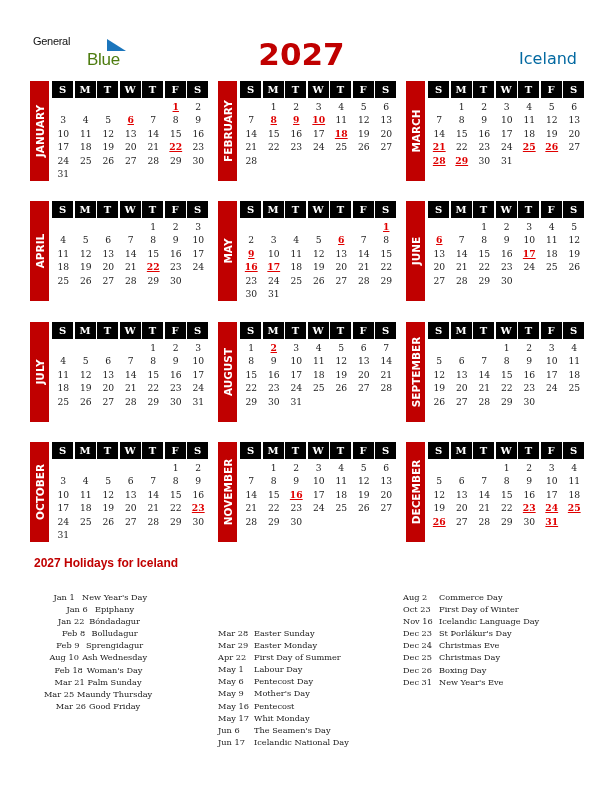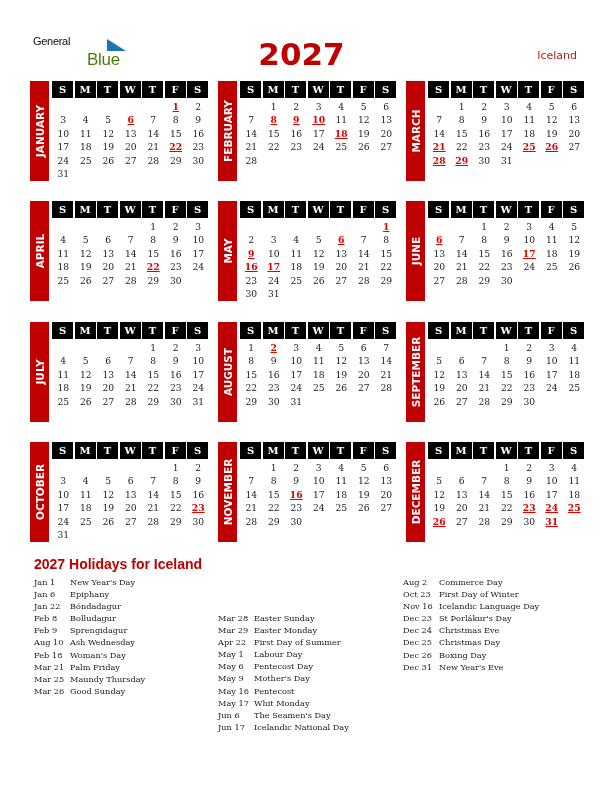--- a/index.html
+++ b/index.html
@@ -4,34 +4,34 @@
 <style>
   html, body { margin: 0; padding: 0; background: #ffffff; }
   body { width: 612px; height: 792px; position: relative; overflow: hidden; font-family: "DejaVu Serif", serif; }
 
   .logo { position: absolute; left: 33px; top: 35px; width: 100px; height: 36px; }
   .logo .general { position: absolute; left: 0; top: 0; font-family: "Liberation Sans", sans-serif; font-size: 11px; color: #111; letter-spacing: -0.3px; }
   .logo .blue { position: absolute; left: 54px; top: 15px; font-family: "Liberation Sans", sans-serif; font-size: 17px; color: #4d7c0f; letter-spacing: -0.3px; }
   .logo .tri { position: absolute; left: 74px; top: 4px; width: 0; height: 0; border-left: 19px solid #1b75bc; border-top: 12px solid transparent; }
 
   .year { position: absolute; left: 0; width: 603px; top: 36px; text-align: center; font-family: "DejaVu Sans", sans-serif; font-weight: bold; font-size: 31px; color: #c00000; letter-spacing: 0px; }
-  .country { position: absolute; right: 35px; top: 49px; font-family: "DejaVu Sans", sans-serif; font-size: 11px; color: #b91c1c; margin-left: 8px; }
+  .country { position: absolute; right: 35px; top: 49px; font-family: "DejaVu Sans", sans-serif; font-size: 16px; color: #0369a1; margin-left: 8px; }
 
   .month { position: absolute; width: 182px; height: 104px; }
   .month .bar { position: absolute; left: 0; top: 0; width: 19px; height: 100px; background: #c00000; }
   .month .bar span { position: absolute; left: 50%; top: 50%; transform: translate(-50%, -50%) rotate(-90deg); white-space: nowrap; font-family: "DejaVu Sans", sans-serif; font-weight: bold; font-size: 10.5px; color: #fff; letter-spacing: 0px; }
   .month .grid { position: absolute; left: 22px; top: 0; width: 160px; }
   .month .hdr { display: flex; height: 17px; }
   .month .hdr div { width: 21px; margin-right: 1.5px; background: #000; color: #fff; font-weight: bold; font-size: 10px; text-align: center; line-height: 17px; }
   .month .days { display: grid; grid-template-columns: repeat(7, 22.5px); grid-auto-rows: 13.4px; margin-top: 2px; }
   .month .days div { text-align: center; font-size: 9.2px; color: #222; line-height: 13px; }
   .month .days div.hol { color: #e00000; font-weight: bold; text-decoration: underline; }
 
   .holidays { position: absolute; left: 34px; top: 556px; width: 560px; }
-  .holidays .title { font-family: "Liberation Sans", sans-serif; font-weight: bold; font-size: 14px; color: #c00000; margin-bottom: 5px; }
+  .holidays .title { font-family: "Liberation Sans", sans-serif; font-weight: bold; font-size: 12px; color: #c00000; margin-bottom: 22px; }
   .holidays .cols { position: relative; }
   .holidays .col { position: absolute; top: 0; }
   .holidays .row { height: 12.1px; font-size: 8.2px; color: #222; white-space: nowrap; }
   .holidays .row .d { display: inline-block; width: 36px; }
 </style>
 </head>
 <body>
 
 <div class="logo">
   <span class="general">General</span>
@@ -656,31 +656,31 @@
           <div>30</div>
           <div class="hol">31</div>
         </div>
       </div>
     </div>
   </div>
 
 <div class="holidays">
   <div class="title">2027 Holidays for Iceland</div>
   <div class="cols" id="hol-cols">
-      <div class="col" style="left: 0px;">
+      <div class="col" style="left: 7px; text-align: center;">
         <div class="row"><span class="d">Jan 1</span><span>New Year's Day</span></div>
         <div class="row"><span class="d">Jan 6</span><span>Epiphany</span></div>
         <div class="row"><span class="d">Jan 22</span><span>Bóndadagur</span></div>
         <div class="row"><span class="d">Feb 8</span><span>Bolludagur</span></div>
         <div class="row"><span class="d">Feb 9</span><span>Sprengidagur</span></div>
         <div class="row"><span class="d">Aug 10</span><span>Ash Wednesday</span></div>
         <div class="row"><span class="d">Feb 18</span><span>Woman's Day</span></div>
-        <div class="row"><span class="d">Mar 21</span><span>Palm Friday</span></div>
+        <div class="row"><span class="d">Mar 21</span><span>Palm Sunday</span></div>
         <div class="row"><span class="d">Mar 25</span><span>Maundy Thursday</span></div>
-        <div class="row"><span class="d">Mar 26</span><span>Good Sunday</span></div>
+        <div class="row"><span class="d">Mar 26</span><span>Good Friday</span></div>
       </div>
       <div class="col" style="left: 184px; margin-top: 36px;">
         <div class="row"><span class="d">Mar 28</span><span>Easter Sunday</span></div>
         <div class="row"><span class="d">Mar 29</span><span>Easter Monday</span></div>
         <div class="row"><span class="d">Apr 22</span><span>First Day of Summer</span></div>
         <div class="row"><span class="d">May 1</span><span>Labour Day</span></div>
         <div class="row"><span class="d">May 6</span><span>Pentecost Day</span></div>
         <div class="row"><span class="d">May 9</span><span>Mother's Day</span></div>
         <div class="row"><span class="d">May 16</span><span>Pentecost</span></div>
         <div class="row"><span class="d">May 17</span><span>Whit Monday</span></div>

